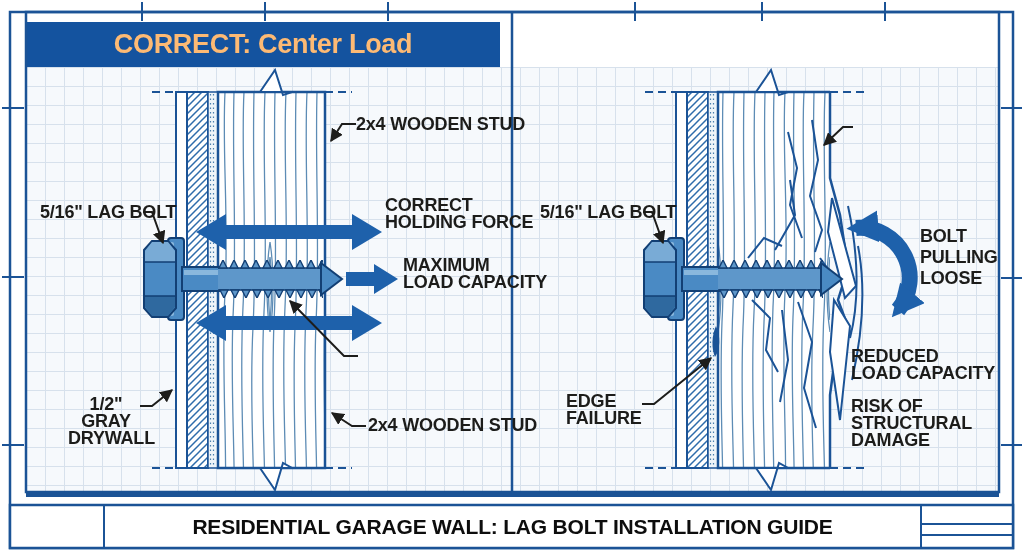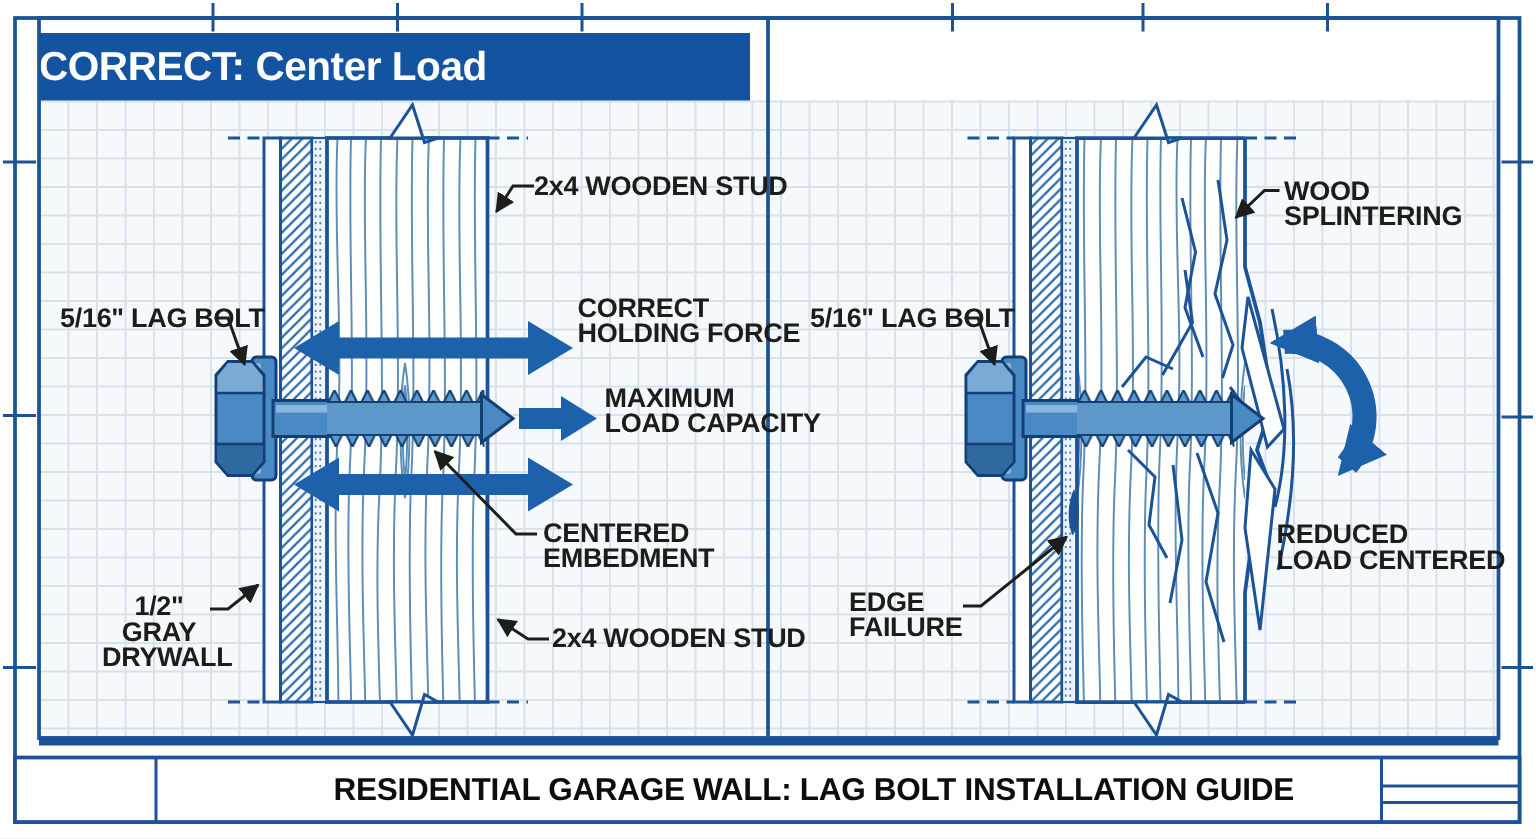--- a/index.html
+++ b/index.html
@@ -8,38 +8,38 @@
     font-family:"Liberation Sans",sans-serif;overflow:hidden;
   }
   .grid{
     position:absolute;left:26px;top:67px;width:973px;height:425px;
     background-color:#f6f9fc;
     background-image:linear-gradient(#d7e1ec 1px,transparent 1px),
                      linear-gradient(90deg,#d7e1ec 1px,transparent 1px);
     background-size:19px 19px;
   }
   .hdr{
-    position:absolute;top:22px;height:45px;background:#14539f;color:#ffffff;
-    font-weight:bold;font-size:27px;line-height:45px;
+    position:absolute;top:22px;height:45px;background:#14539f;color:#fdba74;
+    font-weight:bold;font-size:27px;line-height:45px;text-align:center;
     letter-spacing:-0.3px;
   }
   .hdr-left{left:26px;width:474px;}
   .hdr-right{left:524px;width:474px;}
   svg.diagram{position:absolute;left:0;top:0;pointer-events:none;}
   .lbl{
     position:absolute;font-weight:bold;font-size:18px;line-height:17px;
     color:#1c1c1a;white-space:pre-line;letter-spacing:-0.2px;
   }
   .lbl.center{text-align:center;}
   .lbl.right{text-align:left;}
   .lbl.lh21{line-height:21px;}
   .footer-title{
     position:absolute;left:104px;top:505px;width:817px;height:43px;
     line-height:43px;text-align:center;font-weight:bold;font-size:21px;
-    color:#0d0d0d;letter-spacing:-0.2px;margin-left:30px;
+    color:#0d0d0d;letter-spacing:-0.2px;
   }
 </style>
 </head>
 <body>
 
 <div class="sheet">
 
   <div class="grid"></div>
 
   <div class="hdr hdr-left">CORRECT: Center Load</div>
@@ -178,28 +178,30 @@
       <path d="M642,404 L654,404 L711,358" marker-end="url(#mk)"></path>
     </g>
   </svg>
 
   <div class="lbl" style="left:356px;top:116px">2x4 WOODEN STUD</div>
   <div class="lbl" style="left:40px;top:204px">5/16" LAG BOLT</div>
   <div class="lbl" style="left:385px;top:197px">CORRECT
 HOLDING FORCE</div>
   <div class="lbl" style="left:403px;top:257px">MAXIMUM
 LOAD CAPACITY</div>
-  <div class="lbl" style="left:362px;top:347px">CENTERED
-EMBEDMENT</div>
   <div class="lbl center" style="left:68px;top:396px;width:76px">1/2" GRAY
 DRYWALL</div>
   <div class="lbl" style="left:368px;top:417px">2x4 WOODEN STUD</div>
 
-  <div class="lbl" style="left:856px;top:119px">WOOD SPLINTERING</div>
   <div class="lbl" style="left:540px;top:204px">5/16" LAG BOLT</div>
+  <div class="lbl lh21" style="left:920px;top:226px">BOLT
+PULLING
+LOOSE</div>
   <div class="lbl" style="left:851px;top:348px">REDUCED
-LOAD CENTERED</div>
+LOAD CAPACITY</div>
   <div class="lbl right" style="left:566px;top:393px;width:72px">EDGE
 FAILURE</div>
+  <div class="lbl" style="left:851px;top:398px">RISK OF
+STRUCTURAL DAMAGE</div>
 
   <div class="footer-title">RESIDENTIAL GARAGE WALL: LAG BOLT INSTALLATION GUIDE</div>
 
 </div>
 
 </body></html>

